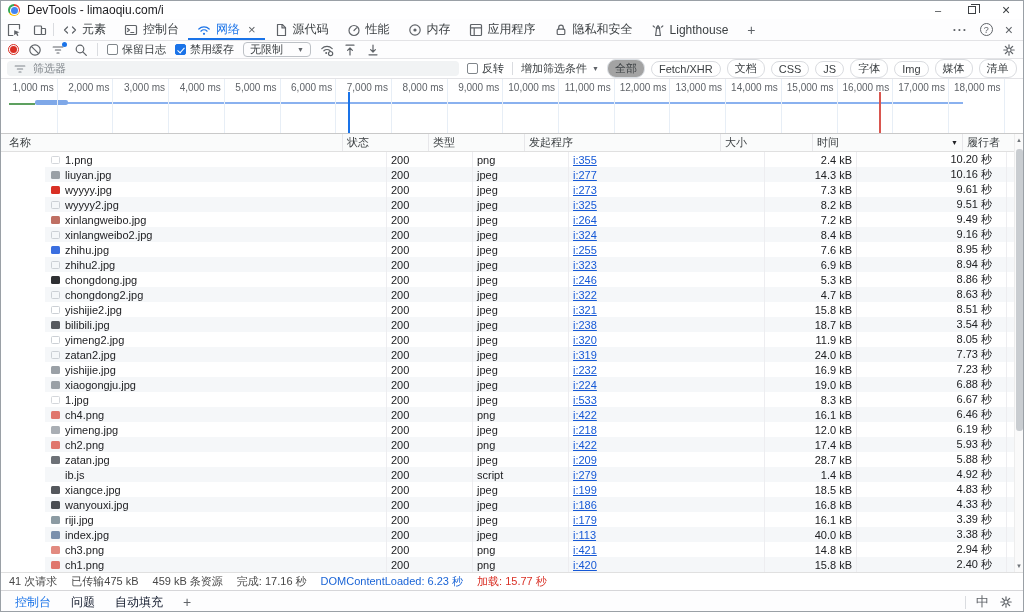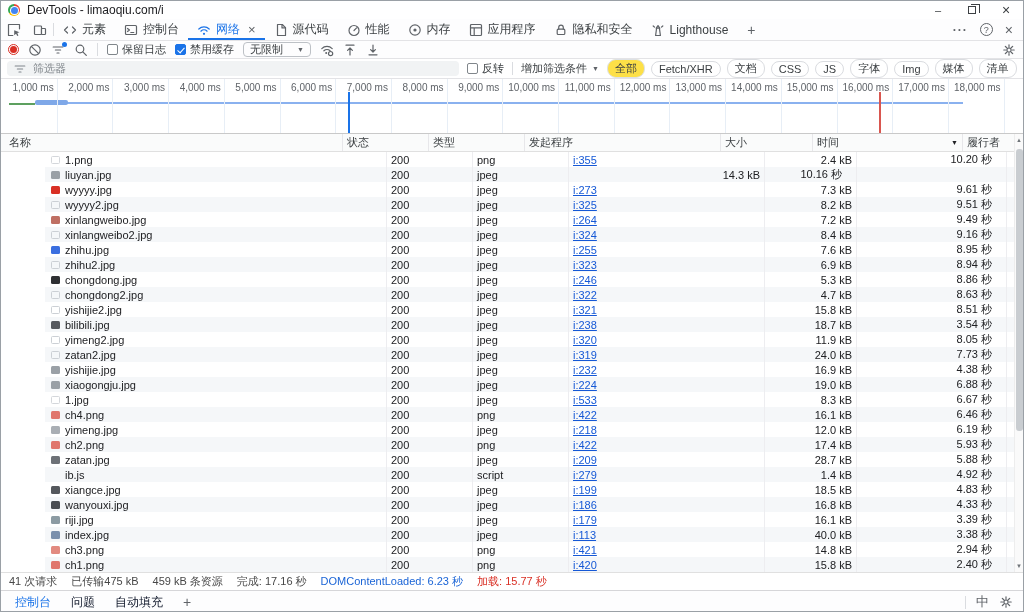--- a/index.html
+++ b/index.html
@@ -50,21 +50,21 @@
   .select { display:flex; align-items:center; gap:14px; border:1px solid #bdc1c6; border-radius:4px; padding:0 6px; height:15px; font-size:11px; color:#3c4043; }
   .tri { font-size:7px; color:#5f6368; }
   .toolbar .spacer { flex:1 1 auto; }
 
   
   .filterbar { height:20px; display:flex; align-items:center; gap:8px; padding:0 6px; background:#fff; border-bottom:1px solid #e3e3e6; }
   .filterbox { flex:0 0 452px; height:15px; background:#f1f3f4; border-radius:4px; display:flex; align-items:center; gap:6px; padding:0 6px; color:#80868b; font-size:11px; }
   .morefilters { display:flex; align-items:center; gap:5px; font-size:11px; color:#3c4043; white-space:nowrap; }
   #chips { display:flex; align-items:center; gap:6px; }
   .chip { border:1px solid #dadce0; border-radius:9px; padding:1px 7px; font-size:11px; color:#3c4043; white-space:nowrap; }
-  .chip.sel { background:#fde047; border-color:#dde1e6; }
+  .chip.sel { background:#a3a3a3; border-color:#dde1e6; }
 
   
   .overview { position:relative; height:55px; background:#fff; border-bottom:1px solid #c9c9c9; overflow:hidden; }
   .tick-line { position:absolute; top:0; bottom:0; width:1px; background:#e7eef6; }
   .tick-label { position:absolute; top:3px; font-size:10px; color:#5f6368; transform:translateX(-100%); padding-right:3px; white-space:nowrap; }
   .wave-green { position:absolute; top:24px; left:8px; width:26px; height:2px; background:#5da05f; }
   .wave-blob { position:absolute; top:21px; left:34px; width:33px; height:5px; background:#7fa8e8; border-radius:2px; }
   .wave-line { position:absolute; top:23px; left:34px; width:928px; height:2px; background:#8ab1ef; }
   .marker { position:absolute; top:13px; bottom:0; width:2px; }
 
@@ -394,20 +394,23 @@
       <div class="cell c-right c-time">10.20 秒</div>
       <div class="cell"></div>
     </div>
     <div class="rrow alt">
       <div class="cell c-name">
         <span class="thumb" style="background: rgb(154, 160, 166);"></span>
         <span>liuyan.jpg</span>
       </div>
       <div class="cell">200</div>
       <div class="cell">jpeg</div>
+      <div class="cell">
+        <span class="link">i:277</span>
+      </div>
       <div class="cell c-right">14.3 kB</div>
       <div class="cell c-right c-time">10.16 秒</div>
       <div class="cell"></div>
     </div>
     <div class="rrow">
       <div class="cell c-name">
         <span class="thumb" style="background: rgb(217, 48, 37);"></span>
         <span>wyyyy.jpg</span>
       </div>
       <div class="cell">200</div>
@@ -577,21 +580,21 @@
       <div class="cell c-name">
         <span class="thumb" style="background: rgb(154, 160, 166);"></span>
         <span>yishijie.jpg</span>
       </div>
       <div class="cell">200</div>
       <div class="cell">jpeg</div>
       <div class="cell">
         <span class="link">i:232</span>
       </div>
       <div class="cell c-right">16.9 kB</div>
-      <div class="cell c-right c-time">4.38 秒</div>
+      <div class="cell c-right c-time">7.23 秒</div>
       <div class="cell"></div>
     </div>
     <div class="rrow alt">
       <div class="cell c-name">
         <span class="thumb" style="background: rgb(154, 160, 166);"></span>
         <span>xiaogongju.jpg</span>
       </div>
       <div class="cell">200</div>
       <div class="cell">jpeg</div>
       <div class="cell">

